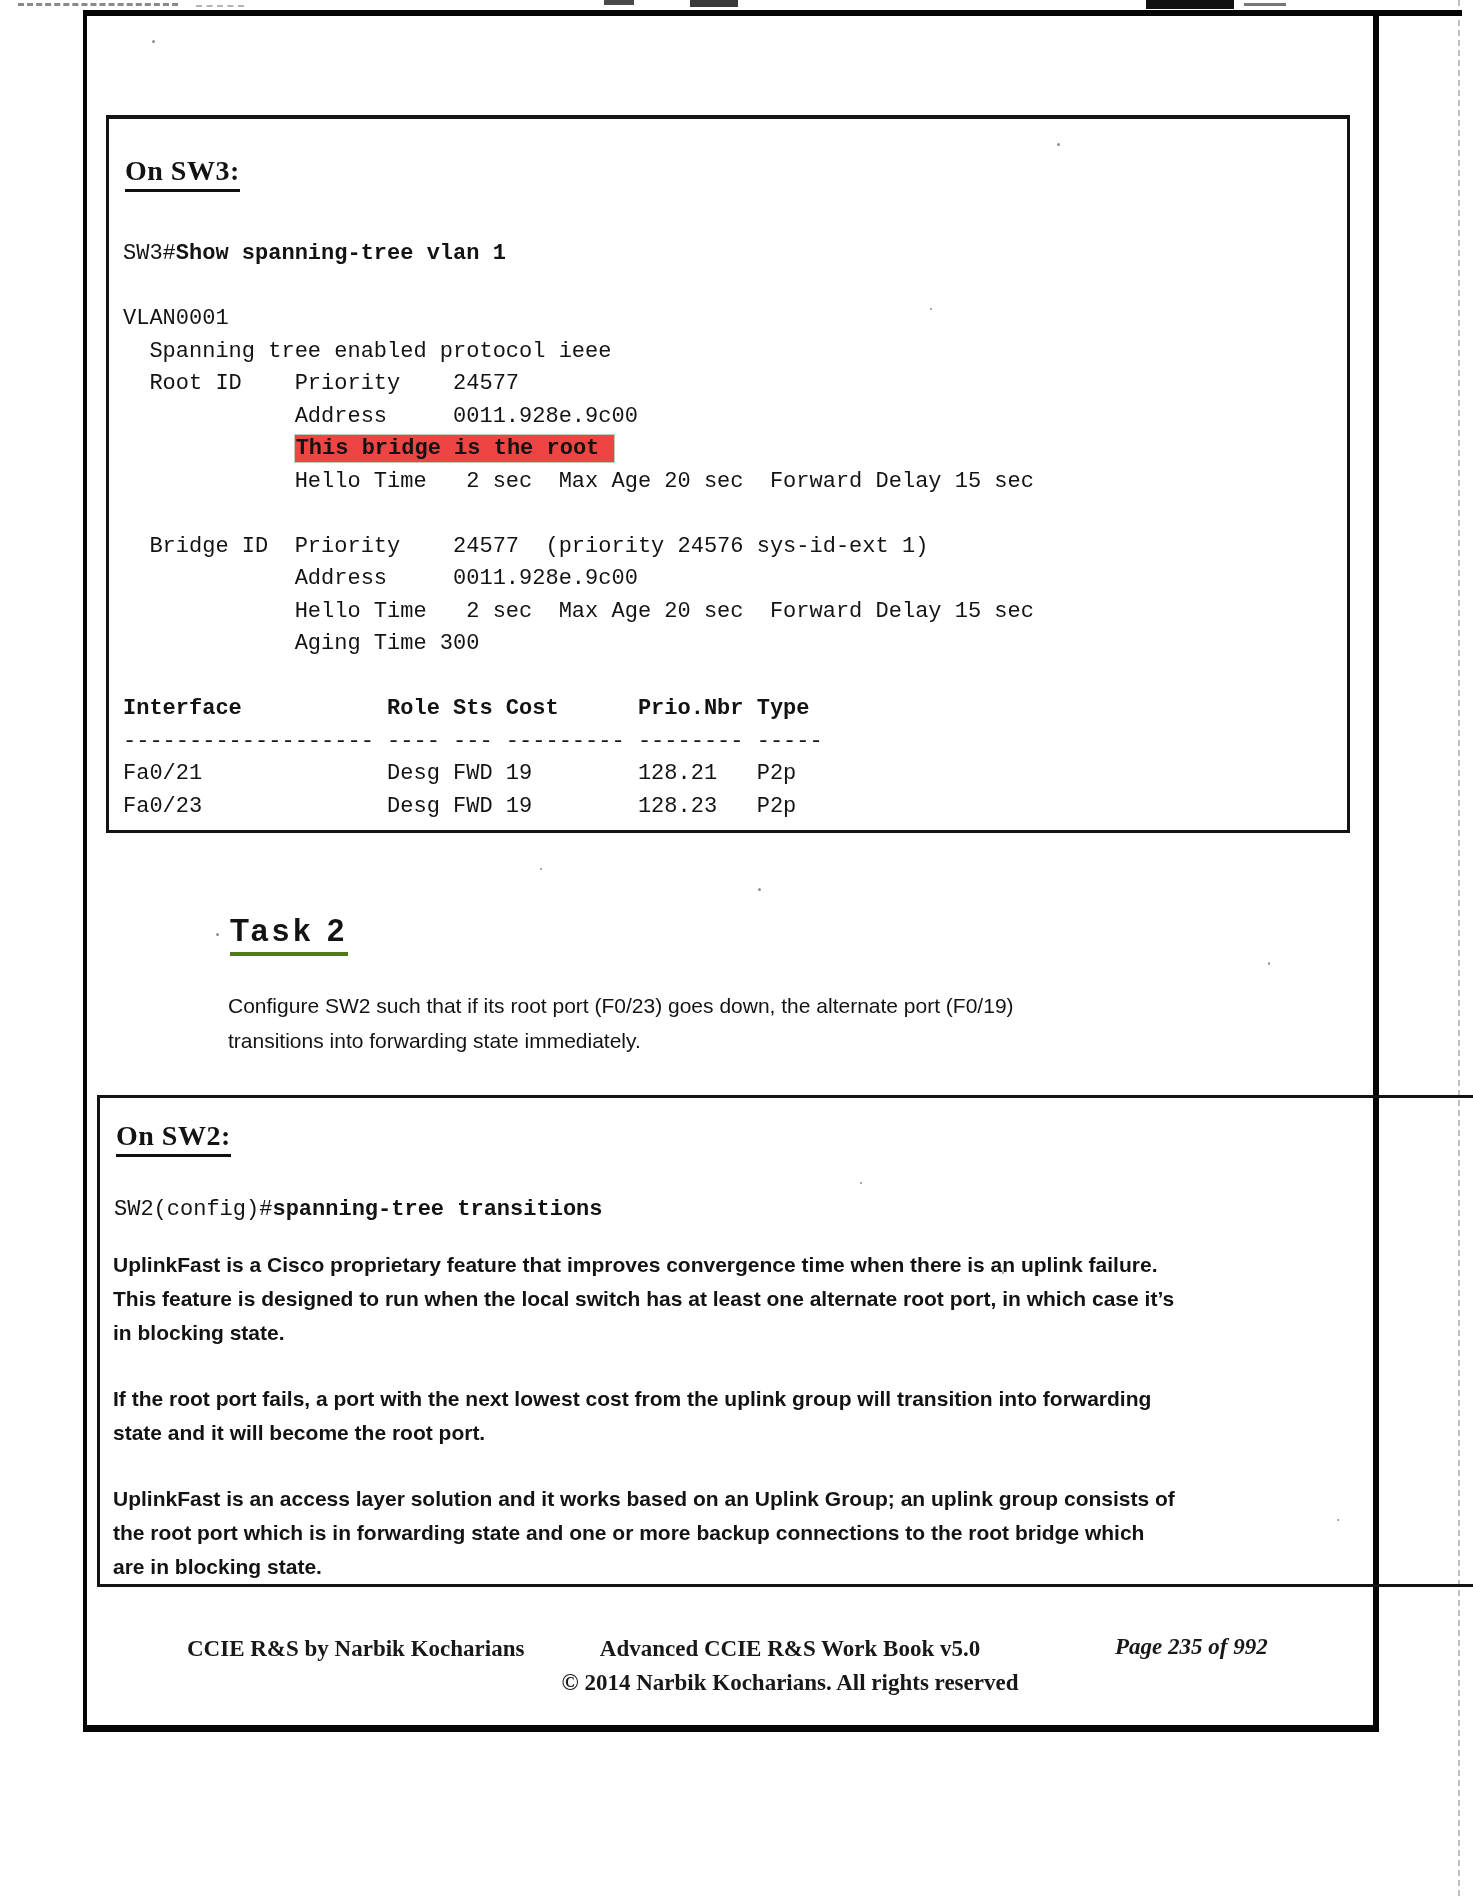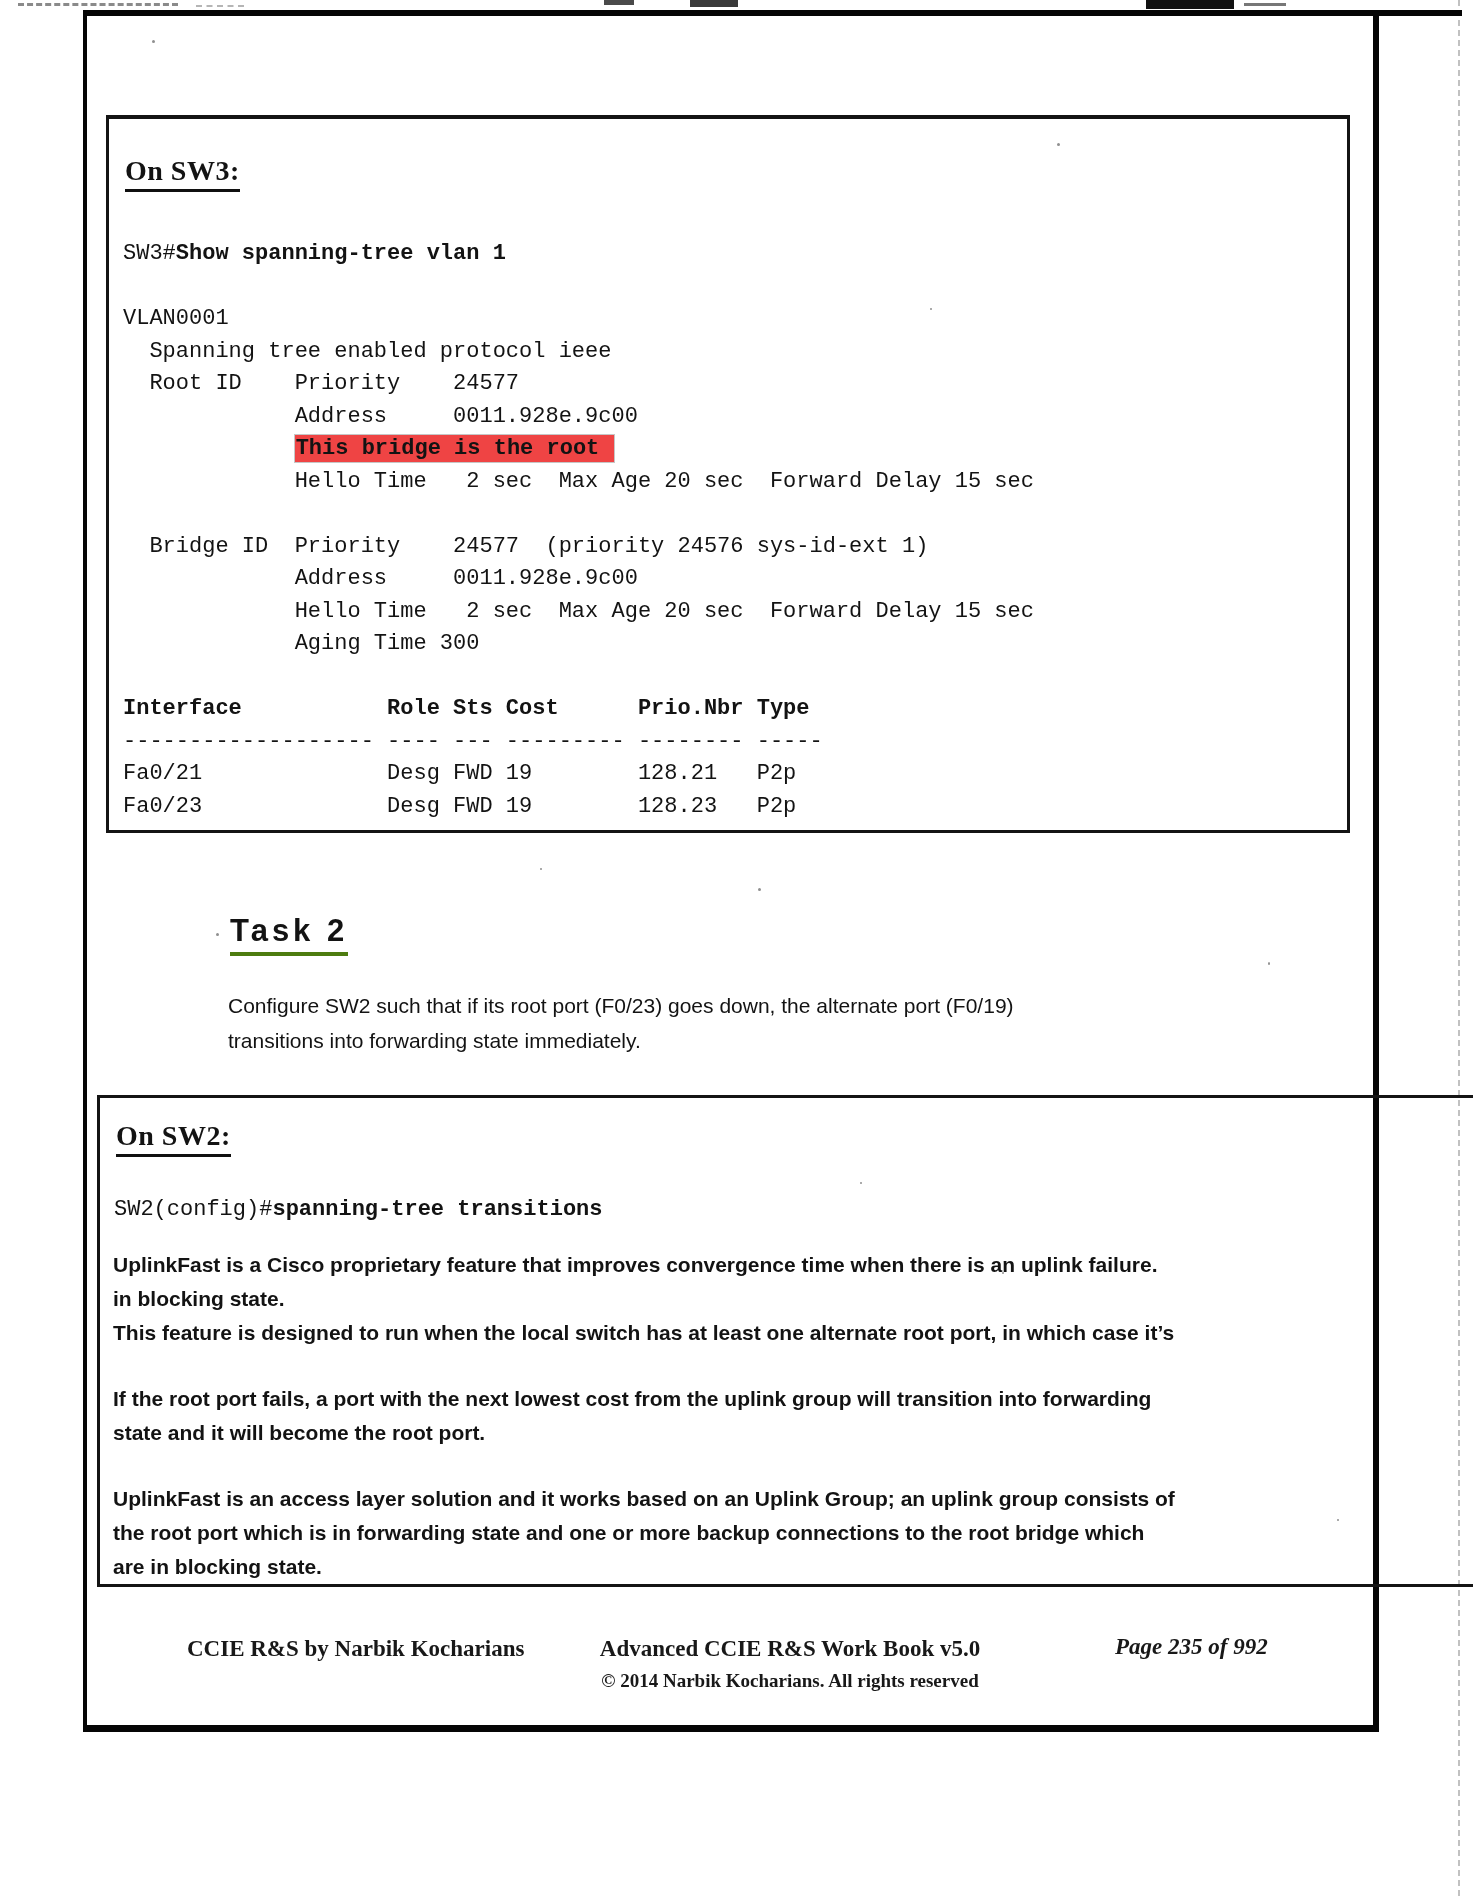--- a/index.html
+++ b/index.html
@@ -54,21 +54,21 @@
   .task-body div { white-space:pre; }
   
   .paras { position:absolute; left:13px; top:150px; font-weight:bold; font-size:21px; }
   .para { margin-bottom:32px; }
   .para div { white-space:nowrap; line-height:34px; }
   
   .footer { position:absolute; left:0; top:0; width:100%;
             font-family:"Liberation Serif", serif; font-weight:bold; color:#181818; }
   .f-author { position:absolute; left:187px; top:1636px; font-size:23px; }
   .f-title  { position:absolute; left:480px; top:1636px; width:620px; text-align:center; font-size:23px; }
-  .f-copy   { position:absolute; left:480px; top:1670px; width:620px; text-align:center; font-size:19px; }
+  .f-copy   { position:absolute; left:480px; top:1670px; width:620px; text-align:center; font-size:23px; }
   .f-page   { position:absolute; left:1115px; top:1634px; font-size:23px; font-style:italic; }
 </style>
 </head>
 <body>
 
 <div class="art dash-top-left"></div>
 <div class="art dash-top-left2"></div>
 <div class="art smudge1"></div>
 <div class="art smudge2"></div>
 <div class="art smudge3"></div>
@@ -120,22 +120,22 @@
 </div>
 
 <div class="box box2">
   <div class="box-heading" style="top:22px;">On SW2:</div>
 
   <div class="cli-line mono" style="top:95px;"><span>SW2(config)#</span><span class="cli-cmd">spanning-tree transitions</span></div>
 
   <div class="paras">
     <div class="para">
       <div>UplinkFast is a Cisco proprietary feature that improves convergence time when there is an uplink failure.</div>
+      <div>This feature is designed to run when the local switch has at least one alternate root port, in which case it’s</div>
       <div>in blocking state.</div>
-      <div>This feature is designed to run when the local switch has at least one alternate root port, in which case it’s</div>
     </div>
     <div class="para">
       <div>If the root port fails, a port with the next lowest cost from the uplink group will transition into forwarding</div>
       <div>state and it will become the root port.</div>
     </div>
     <div class="para">
       <div>UplinkFast is an access layer solution and it works based on an Uplink Group; an uplink group consists of</div>
       <div>the root port which is in forwarding state and one or more backup connections to the root bridge which</div>
       <div>are in blocking state.</div>
     </div>

